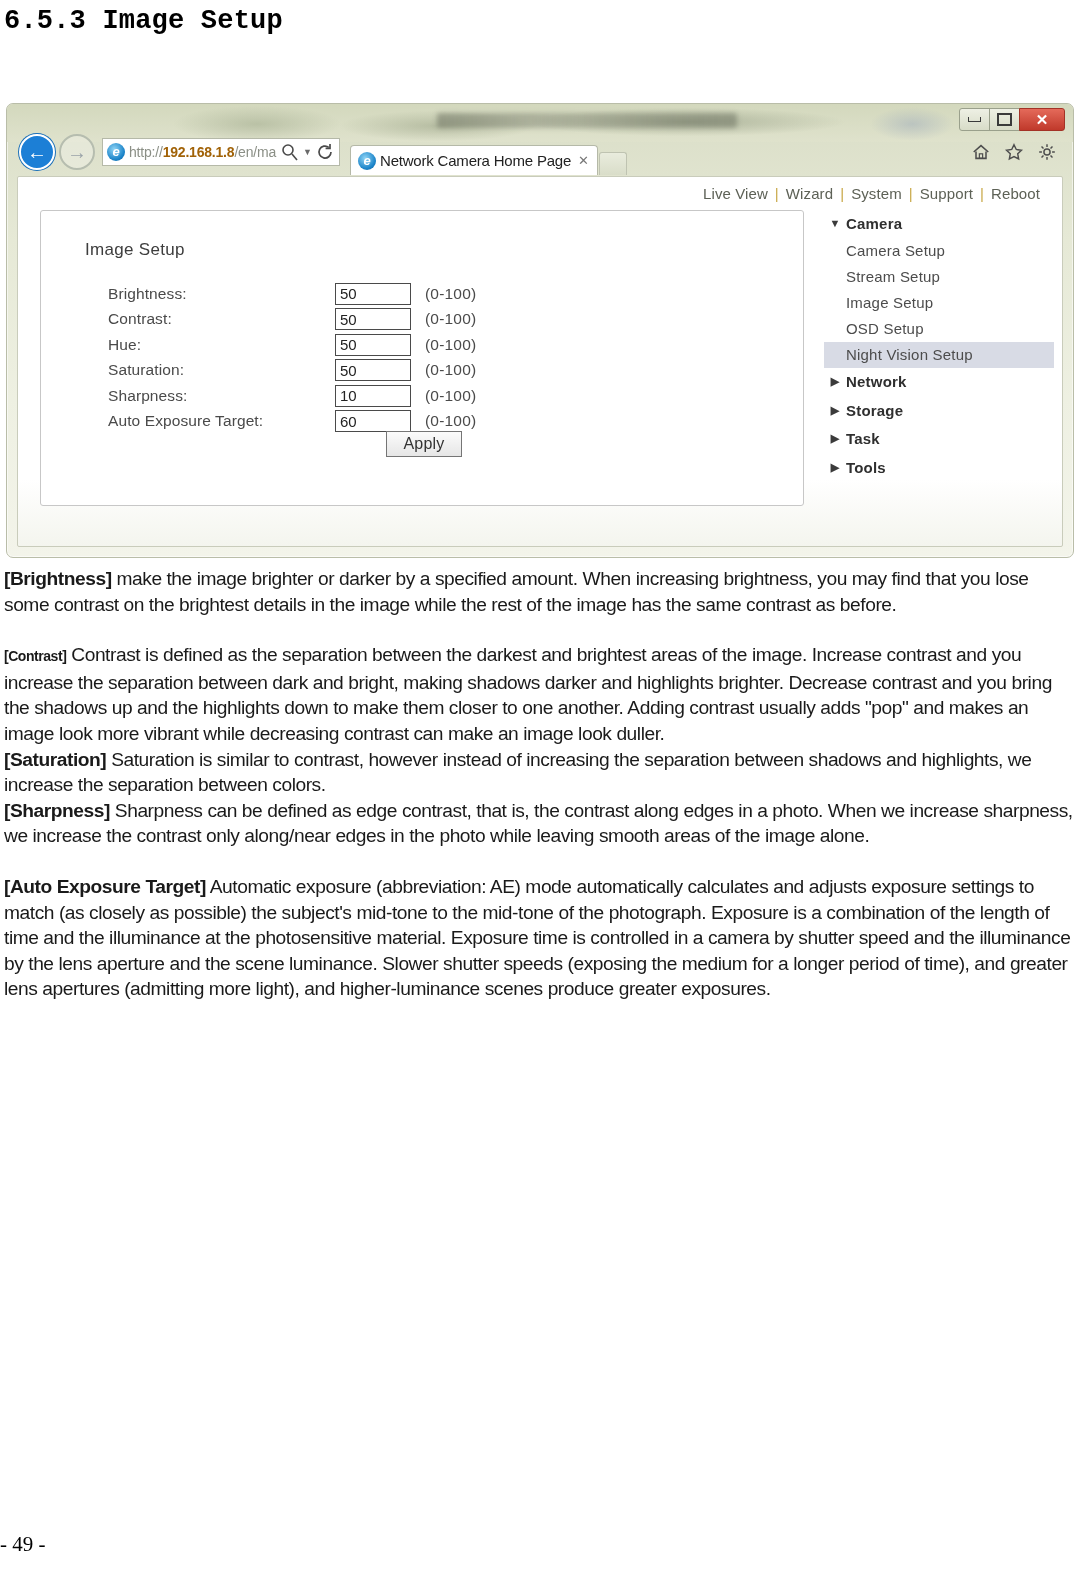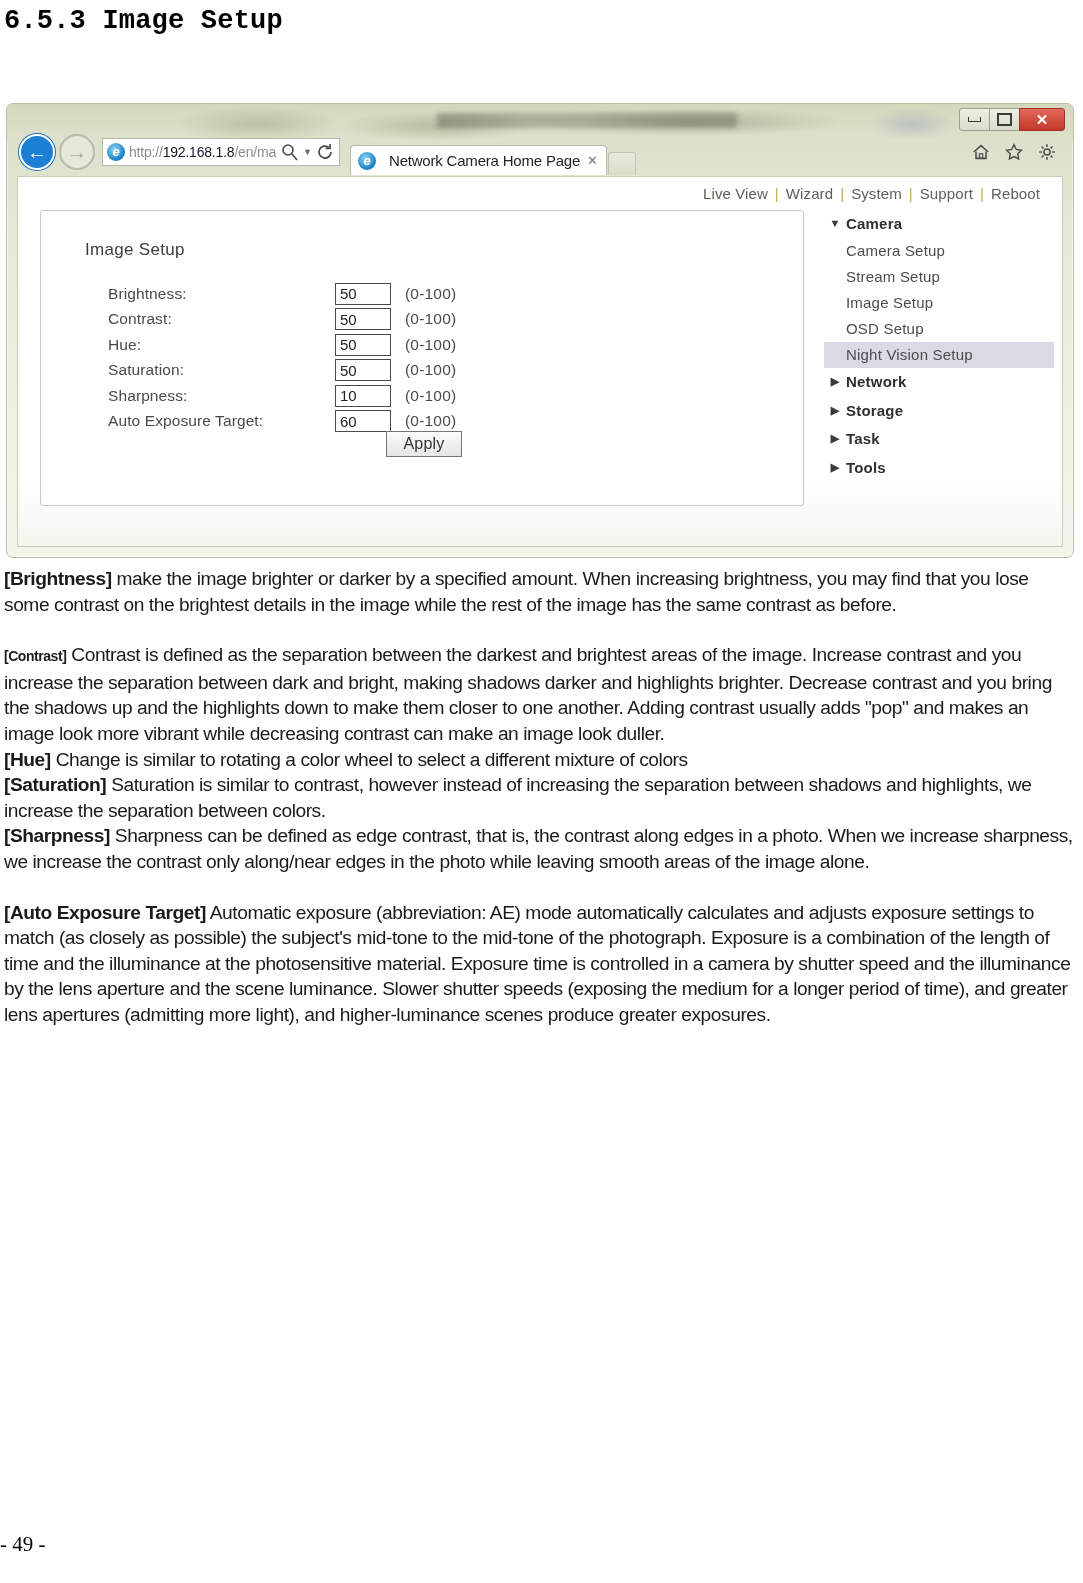--- a/index.html
+++ b/index.html
@@ -151,21 +151,21 @@
     line-height: 18px;
     text-align: center;
   }
   .url {
     font-size: 14px;
     color: #8b8f86;
     white-space: nowrap;
     font-family: "Liberation Sans", sans-serif;
     letter-spacing: -0.2px;
   }
-  .url b { color: #0f172a; font-weight: normal; }
+  .url b { color: #a16207; font-weight: bold; }
   .addr-tools {
     margin-left: auto;
     display: flex;
     align-items: center;
     gap: 3px;
     color: #4a4a4a;
     font-size: 14px;
     flex: none;
   }
   .caret-dn { font-size: 9px; color: #6a6a6a; }
@@ -181,21 +181,21 @@
     align-items: center;
     padding: 0 8px 0 7px;
     position: relative;
     top: 8px;
     flex: none;
   }
   .tab-title {
     font-size: 15px;
     color: #222;
     white-space: nowrap;
-    margin-left: 9px;
+    margin-left: 0;
     letter-spacing: -0.2px;
   }
   .tab-close { margin-left: 7px; color: #777; font-size: 13px; }
   .tab-stub {
     width: 26px; height: 22px;
     position: relative; top: 11px;
     margin-left: 1px;
     background: linear-gradient(180deg,#e9ecdd,#d9ddc9);
     border: 1px solid #bfc3b1;
     border-bottom: none;
@@ -266,21 +266,21 @@
     align-items: center;
     height: 25.5px;
   }
   .flabel {
     width: 227px;
     font-size: 15.5px;
     color: #4a4a4a;
     letter-spacing: .1px;
   }
   .finput {
-    width: 56px;
+    width: 76px;
     height: 22px;
     box-sizing: border-box;
     border: 1px solid #4a4a4a;
     background: #fff;
     font-size: 15px;
     font-family: "Liberation Sans", sans-serif;
     color: #222;
     padding: 0 4px;
     line-height: 20px;
     border-radius: 0;
@@ -522,20 +522,19 @@
       </div>
 
     </div>
   </div>
 </div>
 
 <div class="body-text">
   <p><span class="lbl">[Brightness]</span><span> make the image brighter or darker by a specified amount. When increasing brightness, you may find that you lose some contrast on the brightest details in the image while the rest of the image has the same contrast as before.</span></p>
   <div class="para-gap"></div>
   <p><span class="lbl small">[Contrast]</span><span> Contrast is defined as the separation between the darkest and brightest areas of the image. Increase contrast and you increase the separation between dark and bright, making shadows darker and highlights brighter. Decrease contrast and you bring the shadows up and the highlights down to make them closer to one another. Adding contrast usually adds "pop" and makes an image look more vibrant while decreasing contrast can make an image look duller.</span></p>
-  <p><span class="lbl">[Hue]</span><span> Change is similar to rotating a color wheel to select a different mixture of colors</span></p>
   <p><span class="lbl">[Saturation]</span><span> Saturation is similar to contrast, however instead of increasing the separation between shadows and highlights, we increase the separation between colors.</span></p>
   <p><span class="lbl">[Sharpness]</span><span> Sharpness can be defined as edge contrast, that is, the contrast along edges in a photo. When we increase sharpness, we increase the contrast only along/near edges in the photo while leaving smooth areas of the image alone.</span></p>
   <div class="para-gap"></div>
   <p><span class="lbl">[Auto Exposure Target]</span><span> Automatic exposure (abbreviation: AE) mode automatically calculates and adjusts exposure settings to match (as closely as possible) the subject's mid-tone to the mid-tone of the photograph. Exposure is a combination of the length of time and the illuminance at the photosensitive material. Exposure time is controlled in a camera by shutter speed and the illuminance by the lens aperture and the scene luminance. Slower shutter speeds (exposing the medium for a longer period of time), and greater lens apertures (admitting more light), and higher-luminance scenes produce greater exposures.</span></p>
 </div>
 
 <div class="footer">- 49 -</div>
 
 </body></html>

